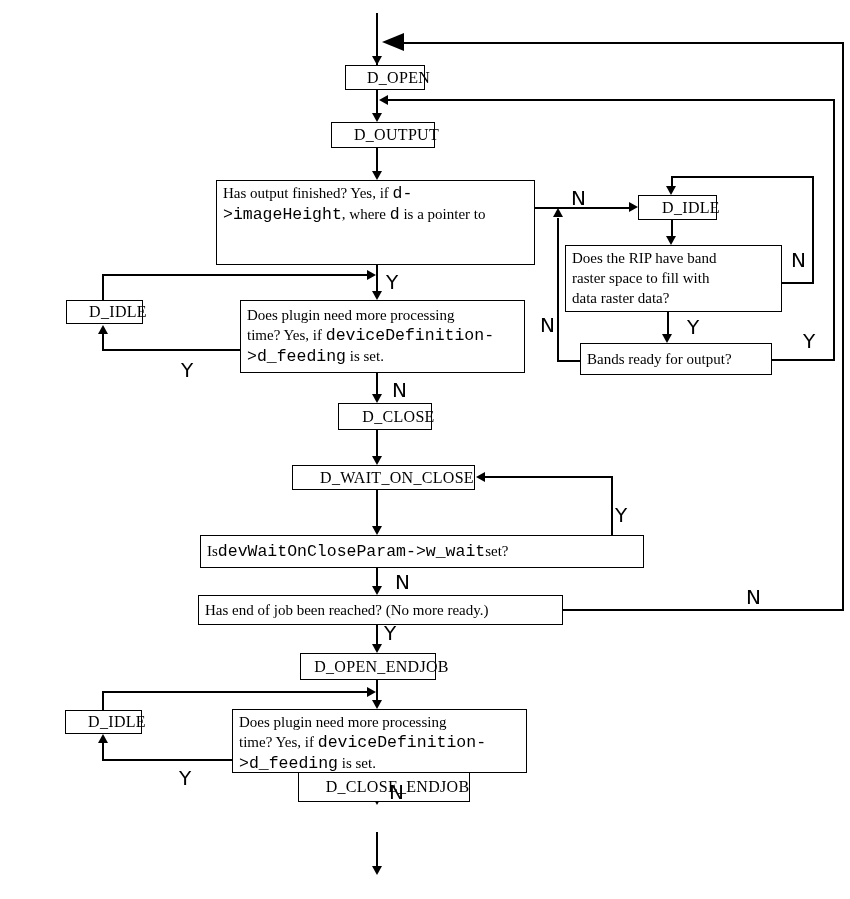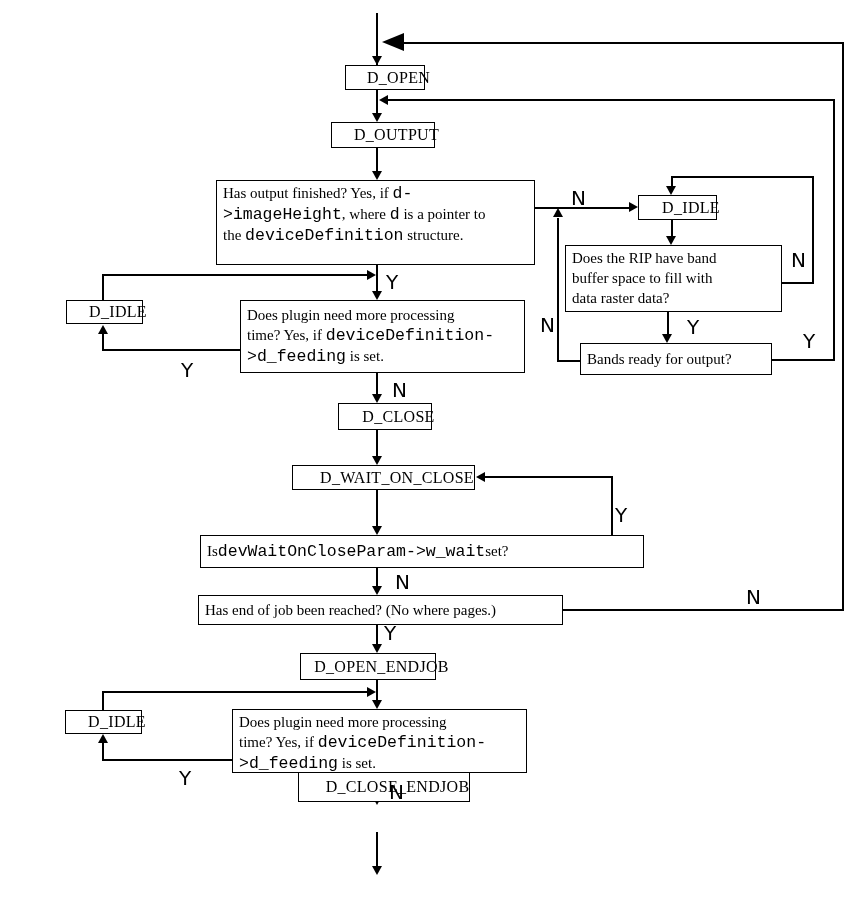--- a/index.html
+++ b/index.html
@@ -123,47 +123,46 @@
   <div class="box state" style="left:65px;top:710px;width:77px;height:24px">
     <span>D_IDLE</span>
     </div>
   <div class="box state" style="left:298px;top:772px;width:172px;height:30px">
     <span>D_CLOSE_ENDJOB</span>
     </div>
 
   <div class="box decision" style="left:216px;top:180px;width:319px;height:85px">
     <div class="line"><span>Has output finished? Yes, if </span><span class="c">d-</span></div>
     <div class="line"><span class="c">&gt;imageHeight</span><span>, where </span><span class="c">d</span><span> is a pointer to</span></div>
-    <div class="line"><span>the </span><span class="c">deviceDefinition</span><span> structure.</span></div>
   </div>
 
   <div class="box decision" style="left:565px;top:245px;width:217px;height:67px">
     <div class="line"><span>Does the RIP have band</span></div>
-    <div class="line"><span>buffer space to fill with</span></div>
+    <div class="line"><span>raster space to fill with</span></div>
     <div class="line"><span>data raster data?</span></div>
   </div>
 
   <div class="box decision" style="left:240px;top:300px;width:285px;height:73px;padding-top:4px">
     <div class="line"><span>Does plugin need more processing</span></div>
     <div class="line"><span>time? Yes, if </span><span class="c">deviceDefinition-</span></div>
     <div class="line"><span class="c">&gt;d_feeding</span><span> is set.</span></div>
   </div>
 
   <div class="box single" style="left:580px;top:343px;width:192px;height:32px">
     <span>Bands ready for output?</span>
     </div>
 
   <div class="box single" style="left:200px;top:535px;width:444px;height:33px">
     <span>Is </span>
       <span class="c">devWaitOnCloseParam-&gt;w_wait</span>
       <span> set?</span>
     </div>
 
   <div class="box single" style="left:198px;top:595px;width:365px;height:30px">
-    <span>Has end of job been reached? (No where pages.)</span>
+    <span>Has end of job been reached? (No more ready.)</span>
     </div>
 
   <div class="box decision" style="left:232px;top:709px;width:295px;height:64px">
     <div class="line"><span>Does plugin need more processing</span></div>
     <div class="line"><span>time? Yes, if </span><span class="c">deviceDefinition-</span></div>
     <div class="line"><span class="c">&gt;d_feeding</span><span> is set.</span></div>
   </div>
 
   <div class="lbl" style="left:571px;top:188px">N</div>
   <div class="lbl" style="left:791px;top:250px">N</div>

